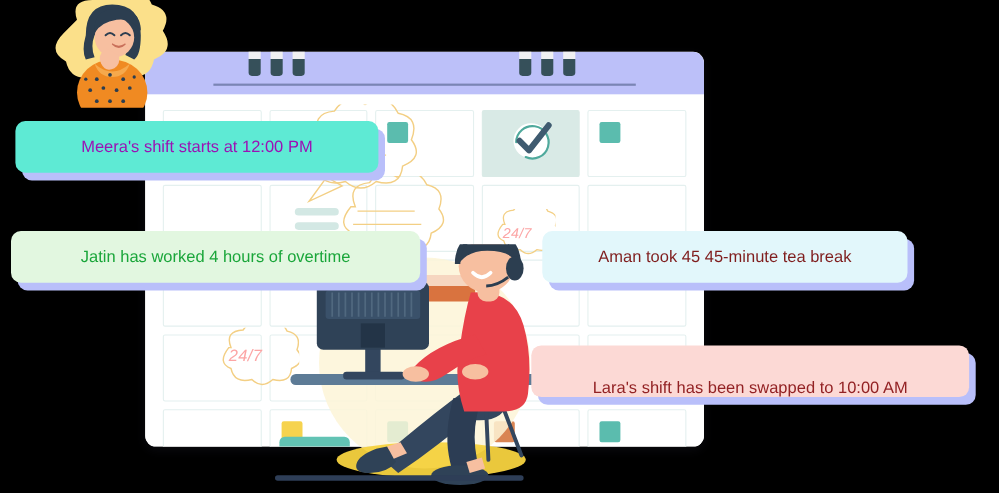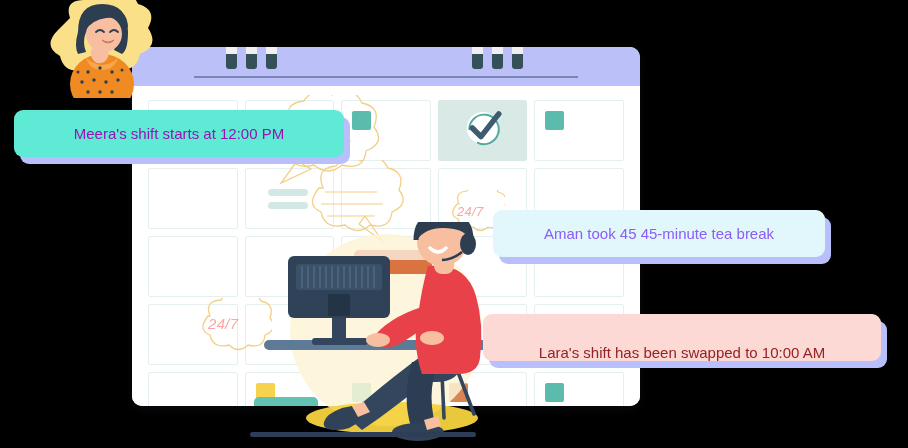--- a/index.html
+++ b/index.html
@@ -130,21 +130,21 @@
   #notif-meera {
     left: 14px; top: 110px; width: 330px; height: 47px;
     background: #5eead4; color: #9b12b4;
   }
   #notif-jatin {
     left: 10px; top: 210px; width: 372px; height: 47px;
     background: #e2f7e0; color: #1aa63a;
   }
   #notif-aman {
     left: 493px; top: 210px; width: 332px; height: 47px;
-    background: #e2f7fb; color: #8b5cf6; text-align: center;
+    background: #e2f7fb; color: #7f1d1d; text-align: center;
   }
   #notif-lara {
     left: 483px; top: 314px; width: 398px; height: 47px;
     background: #fcd9d5; color: #932224; align-items: flex-end;
   }
   .notif span { padding: 0 10px; }
 
   
   #calendar-panel { z-index: 3; }
 </style>
@@ -388,20 +388,23 @@
 
     <path d="M58 40 q6 6 12 0 q-6 4 -12 0 z" fill="#ffffff" stroke="#c9705a" stroke-width="1"></path>
 
     <path d="M52 44 q-8 6 -4 14 q4 8 12 4 q6 -4 4 -12 z" fill="#f7bfa0"></path>
   </svg>
 
   <div id="notif-meera" class="notif">
     <span>Meera's shift starts at 12:00 PM</span>
   </div>
 
+  <div id="notif-jatin" class="notif">
+    <span>Jatin has worked 4 hours of overtime</span>
+  </div>
 
   <div id="notif-aman" class="notif">
     <span>Aman took 45 45-minute tea break</span>
   </div>
 
   <div id="notif-lara" class="notif">
     <span>Lara's shift has been swapped to 10:00 AM</span>
   </div>
 
 </div>

